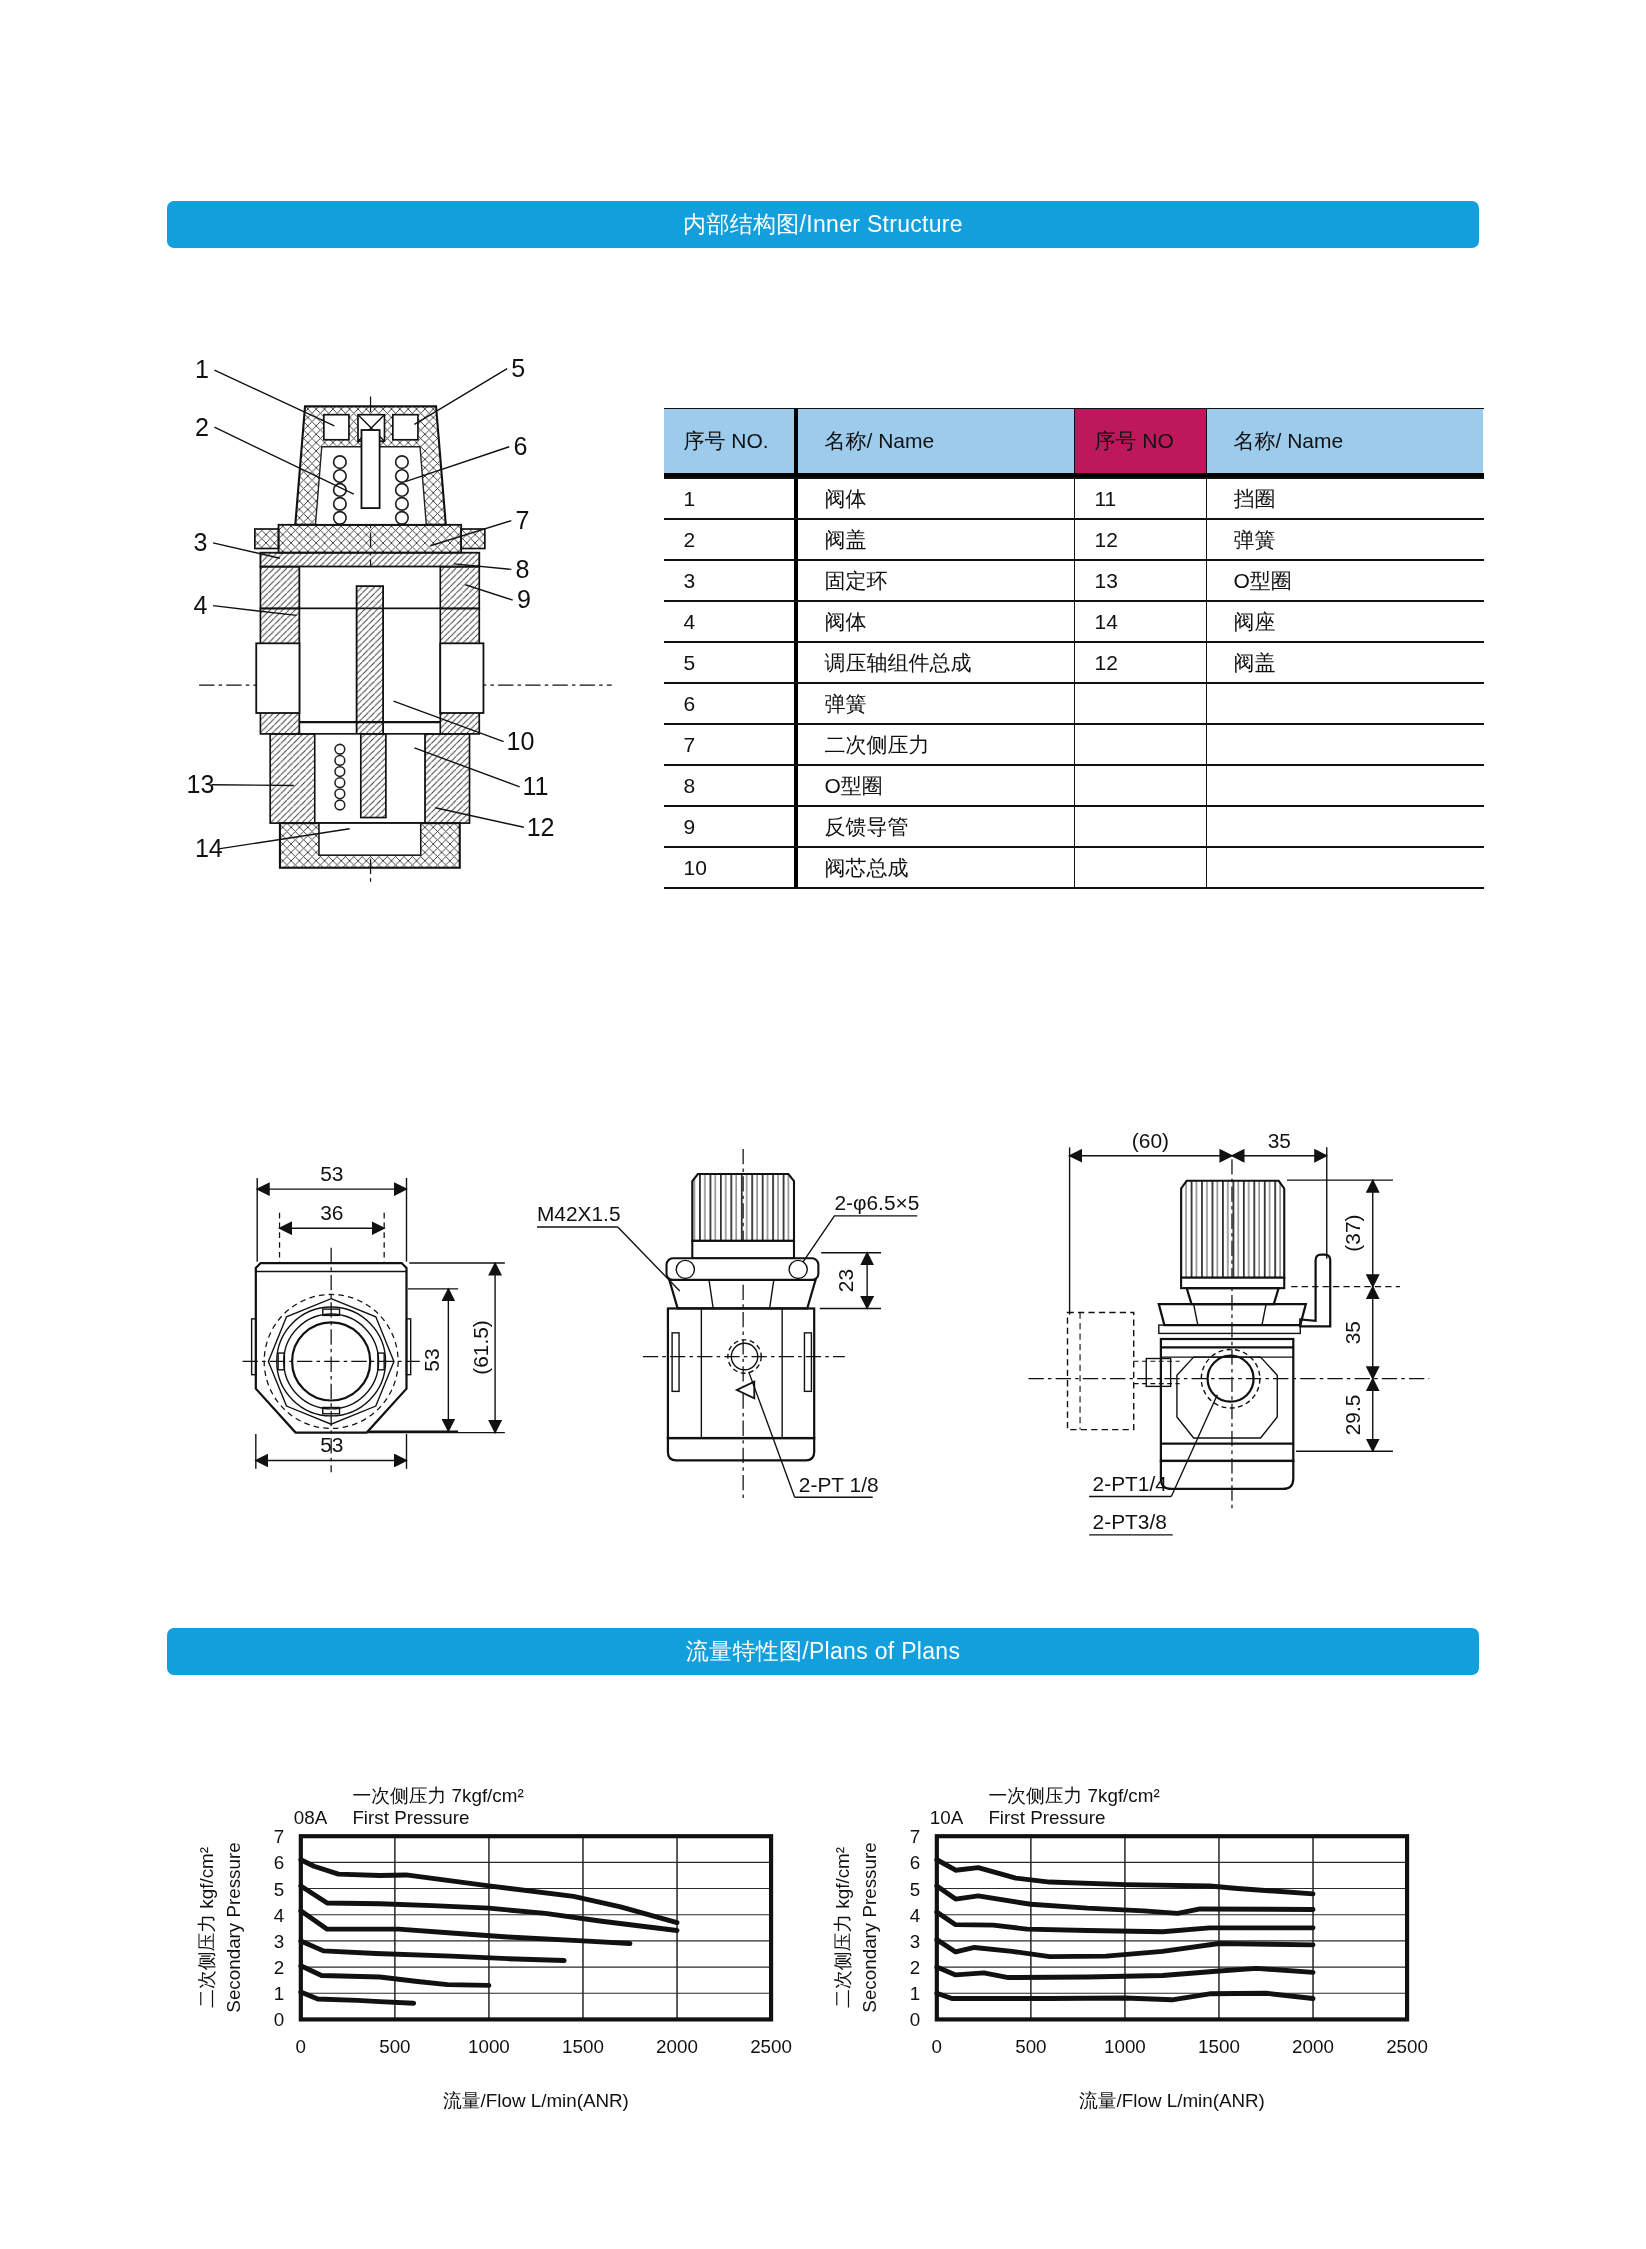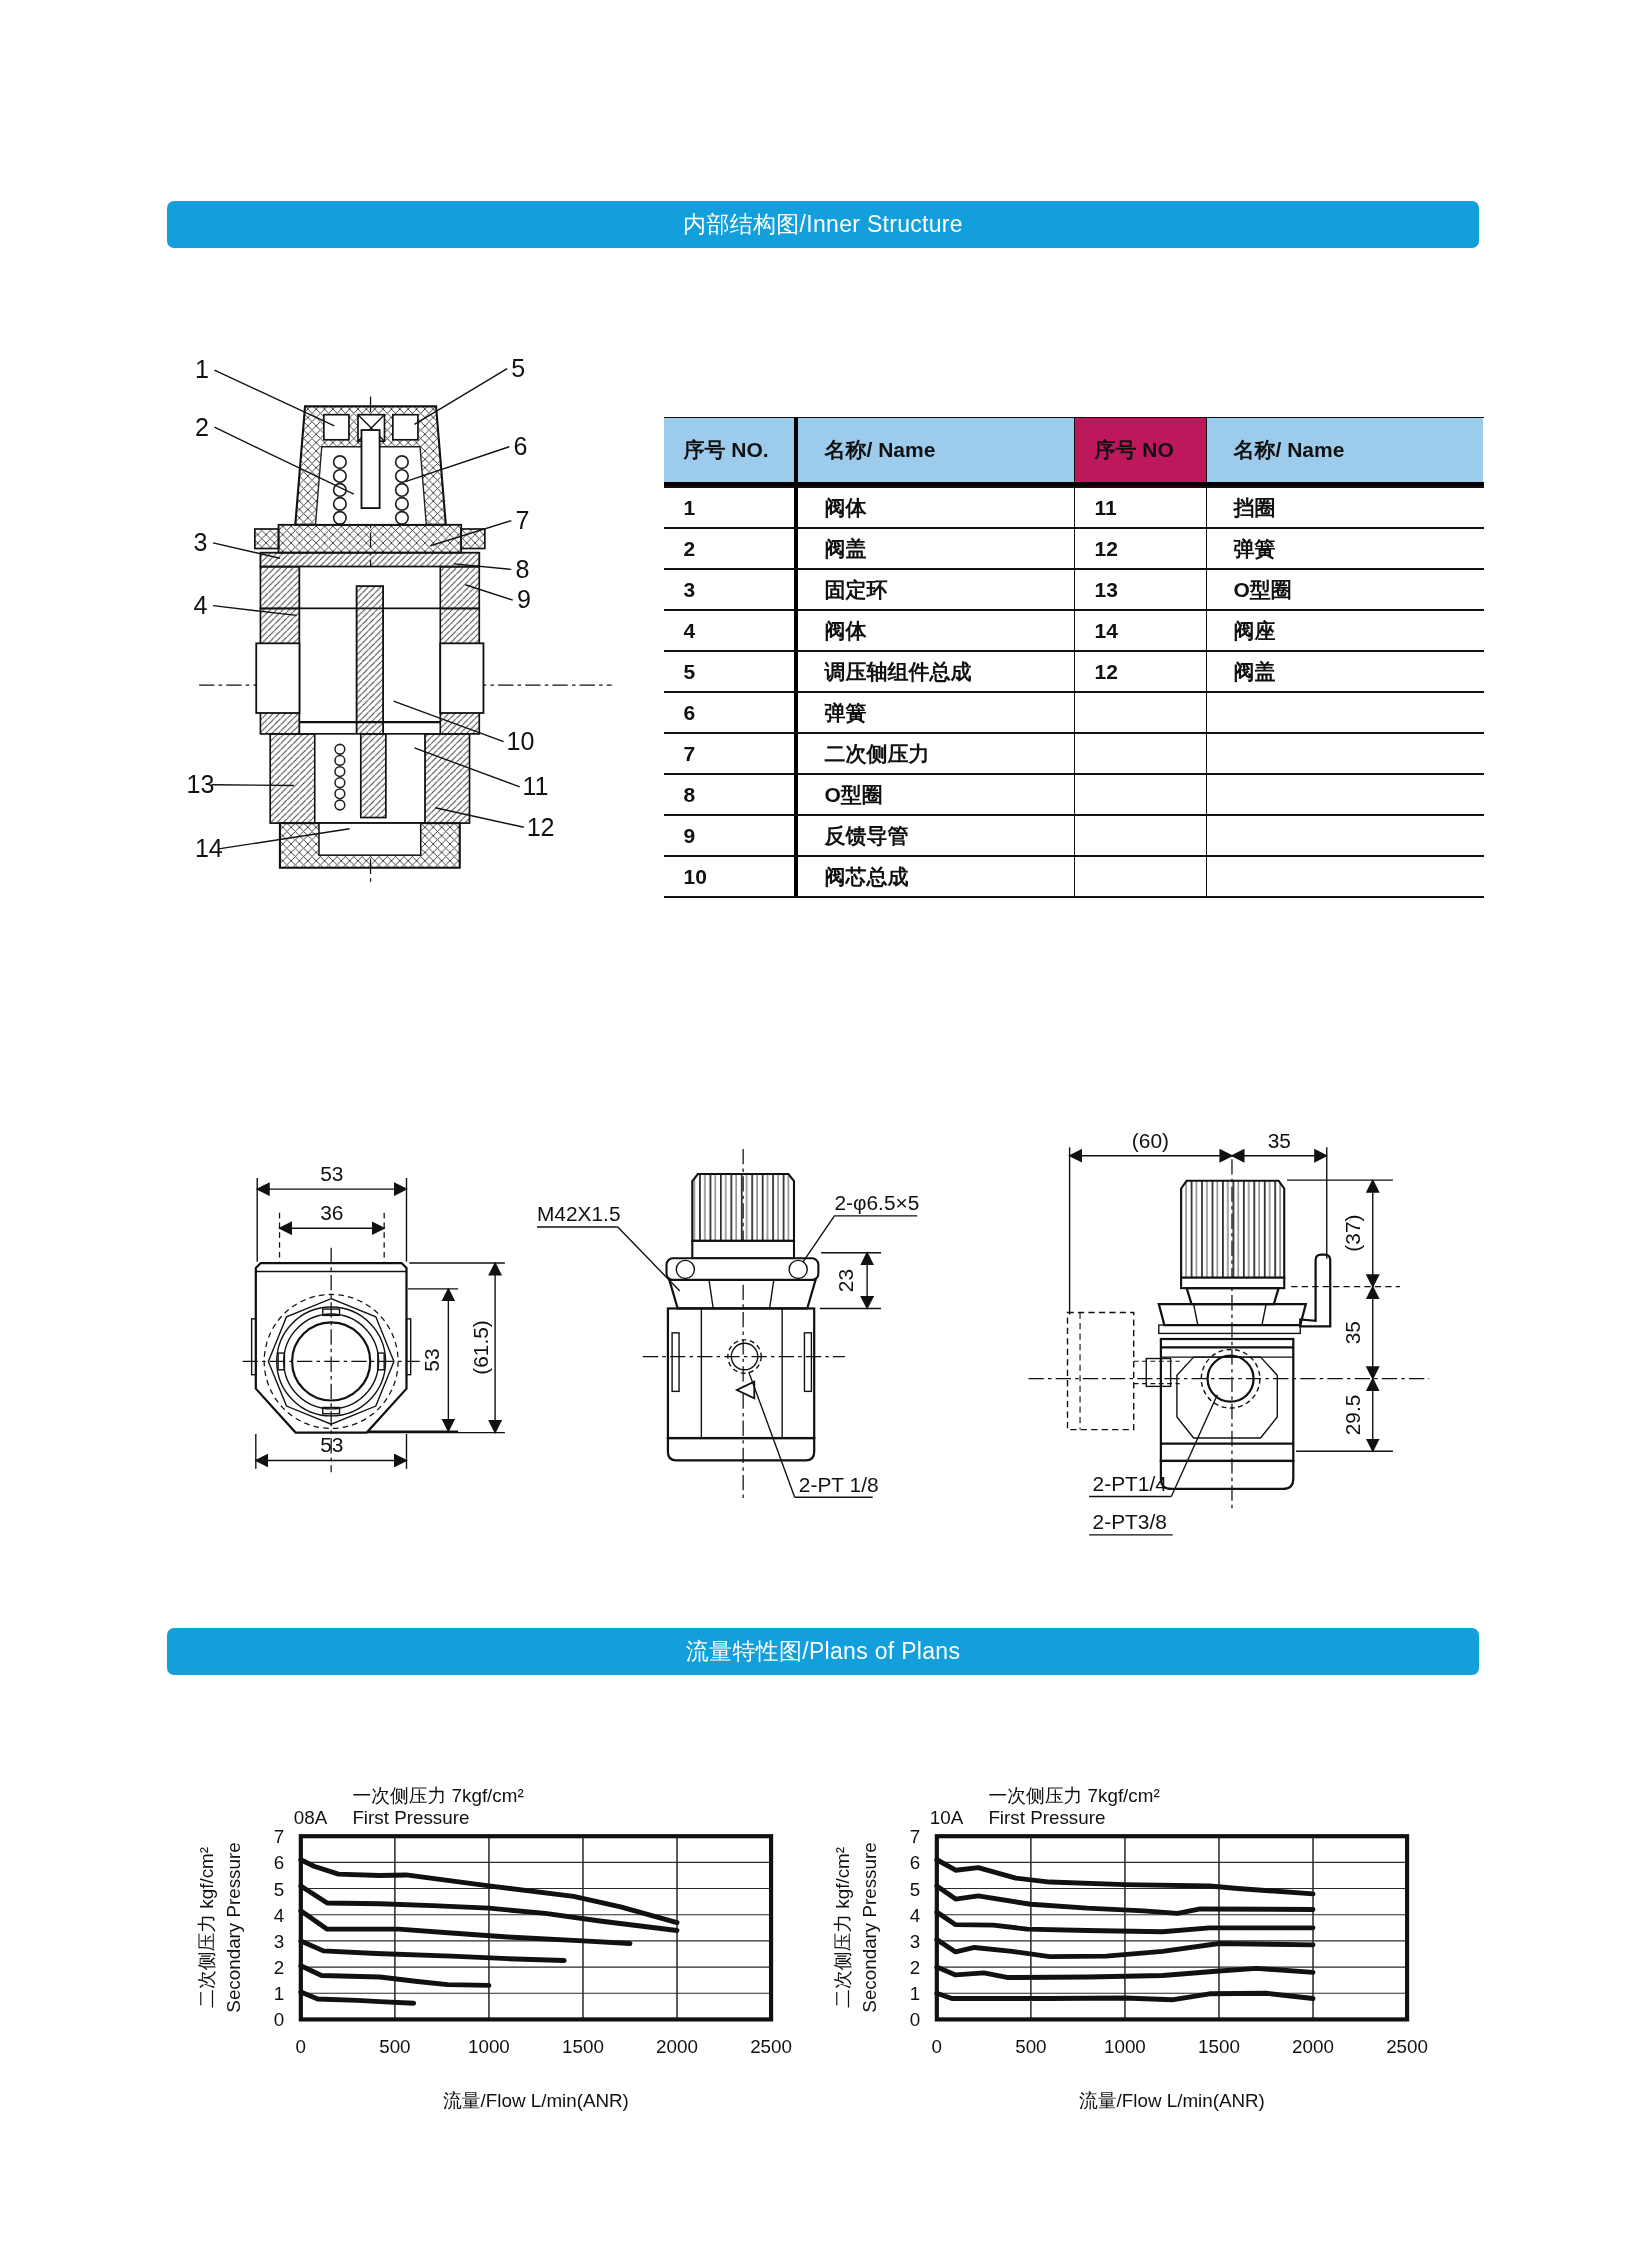--- a/index.html
+++ b/index.html
@@ -4,21 +4,21 @@
 <style>
   html,body{margin:0;padding:0;background:#ffffff;}
   body{width:1647px;height:2250px;position:relative;overflow:hidden;
        font-family:"Liberation Sans","DejaVu Sans",sans-serif;color:#111;}
   .page{position:absolute;inset:0;}
   .banner{position:absolute;left:167px;width:1312px;height:47px;border-radius:7px;
           display:flex;align-items:center;justify-content:center;}
   .banner span{color:#ffffff;font-size:23px;letter-spacing:0.3px;}
   .fig{position:absolute;}
   
-  .ptable{position:absolute;left:664px;top:417px;width:820px;border-top:1.4px solid #111;font-weight:bold;}
+  .ptable{position:absolute;left:664px;top:408px;width:820px;border-top:1.4px solid #111;}
   .prow{display:grid;grid-template-columns:134px 277px 132px 276px;}
   .prow.head{height:64px;}
   .prow.body{height:39px;border-top:2.1px solid #111;}
   .prow.body:last-child{border-bottom:2.1px solid #111;}
   .prow.head{border-bottom:4.9px solid #000;}
   .pcell{display:flex;align-items:center;font-size:21px;}
   .prow .pcell:nth-child(1){padding-left:19.5px;border-right:4.9px solid #000;}
   .prow .pcell:nth-child(2){padding-left:26.5px;border-right:1.4px solid #111;}
   .prow .pcell:nth-child(3){padding-left:19.5px;border-right:1.4px solid #111;}
   .prow .pcell:nth-child(4){padding-left:26.5px;}

